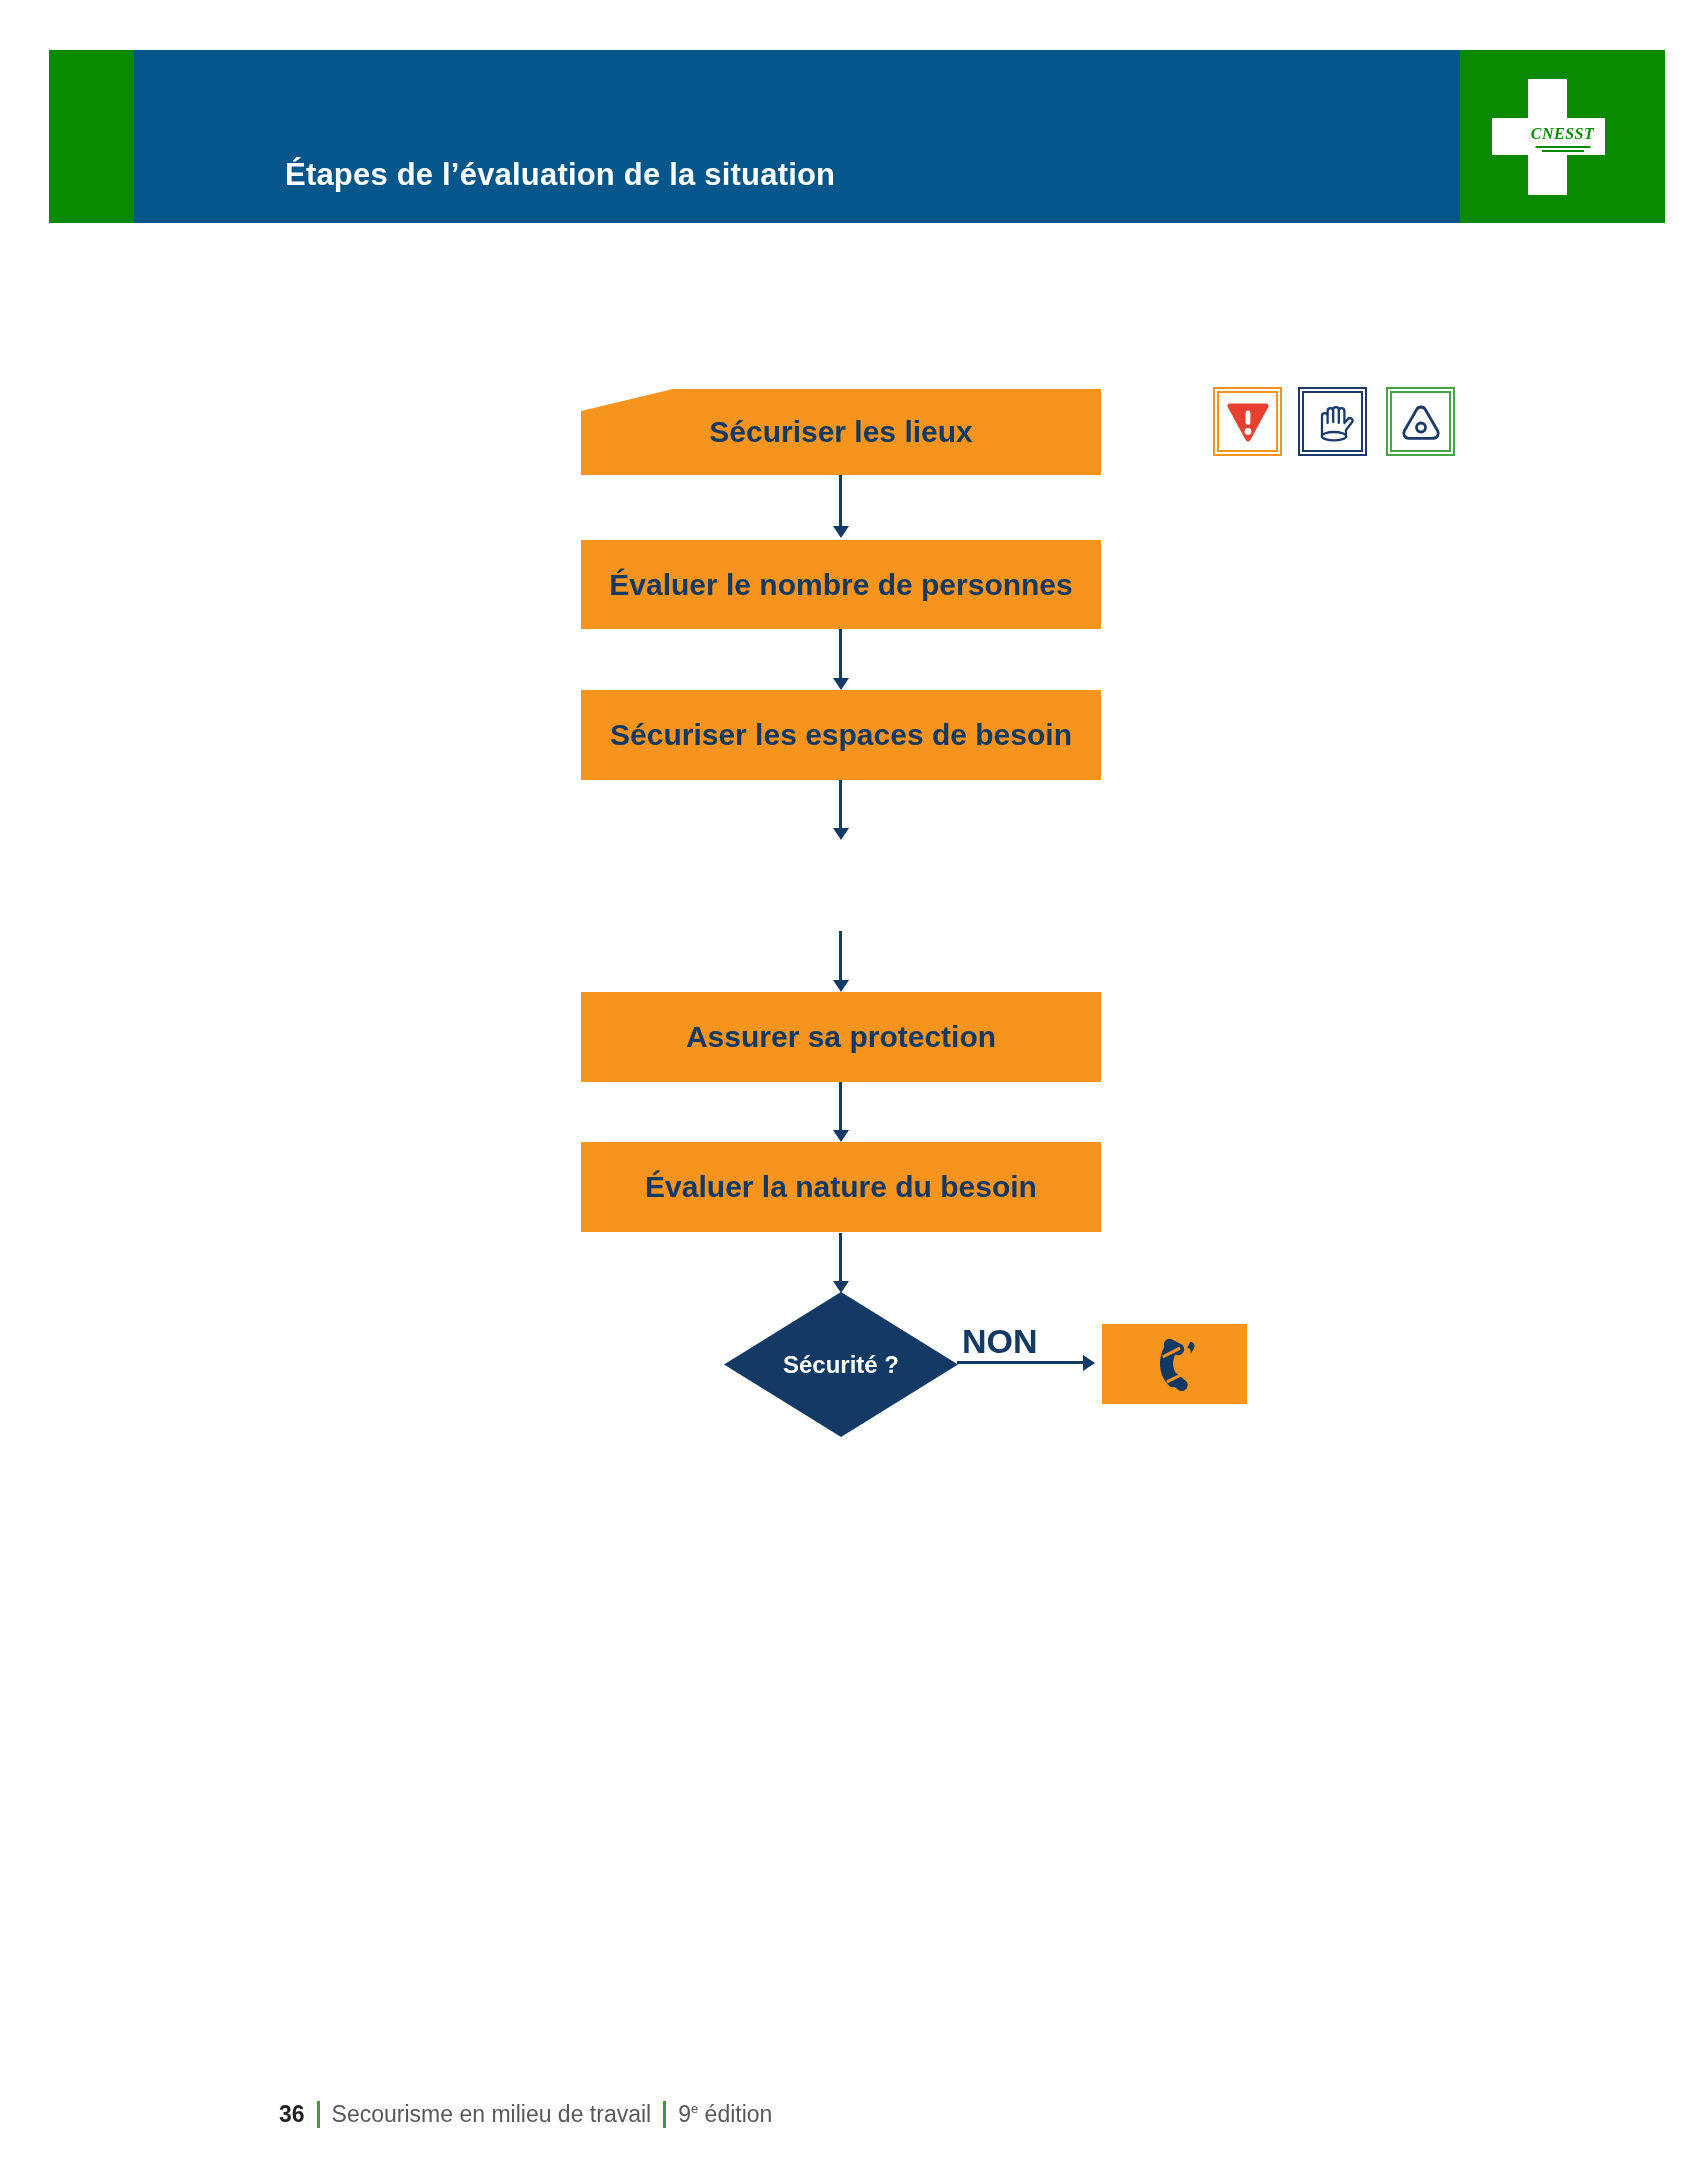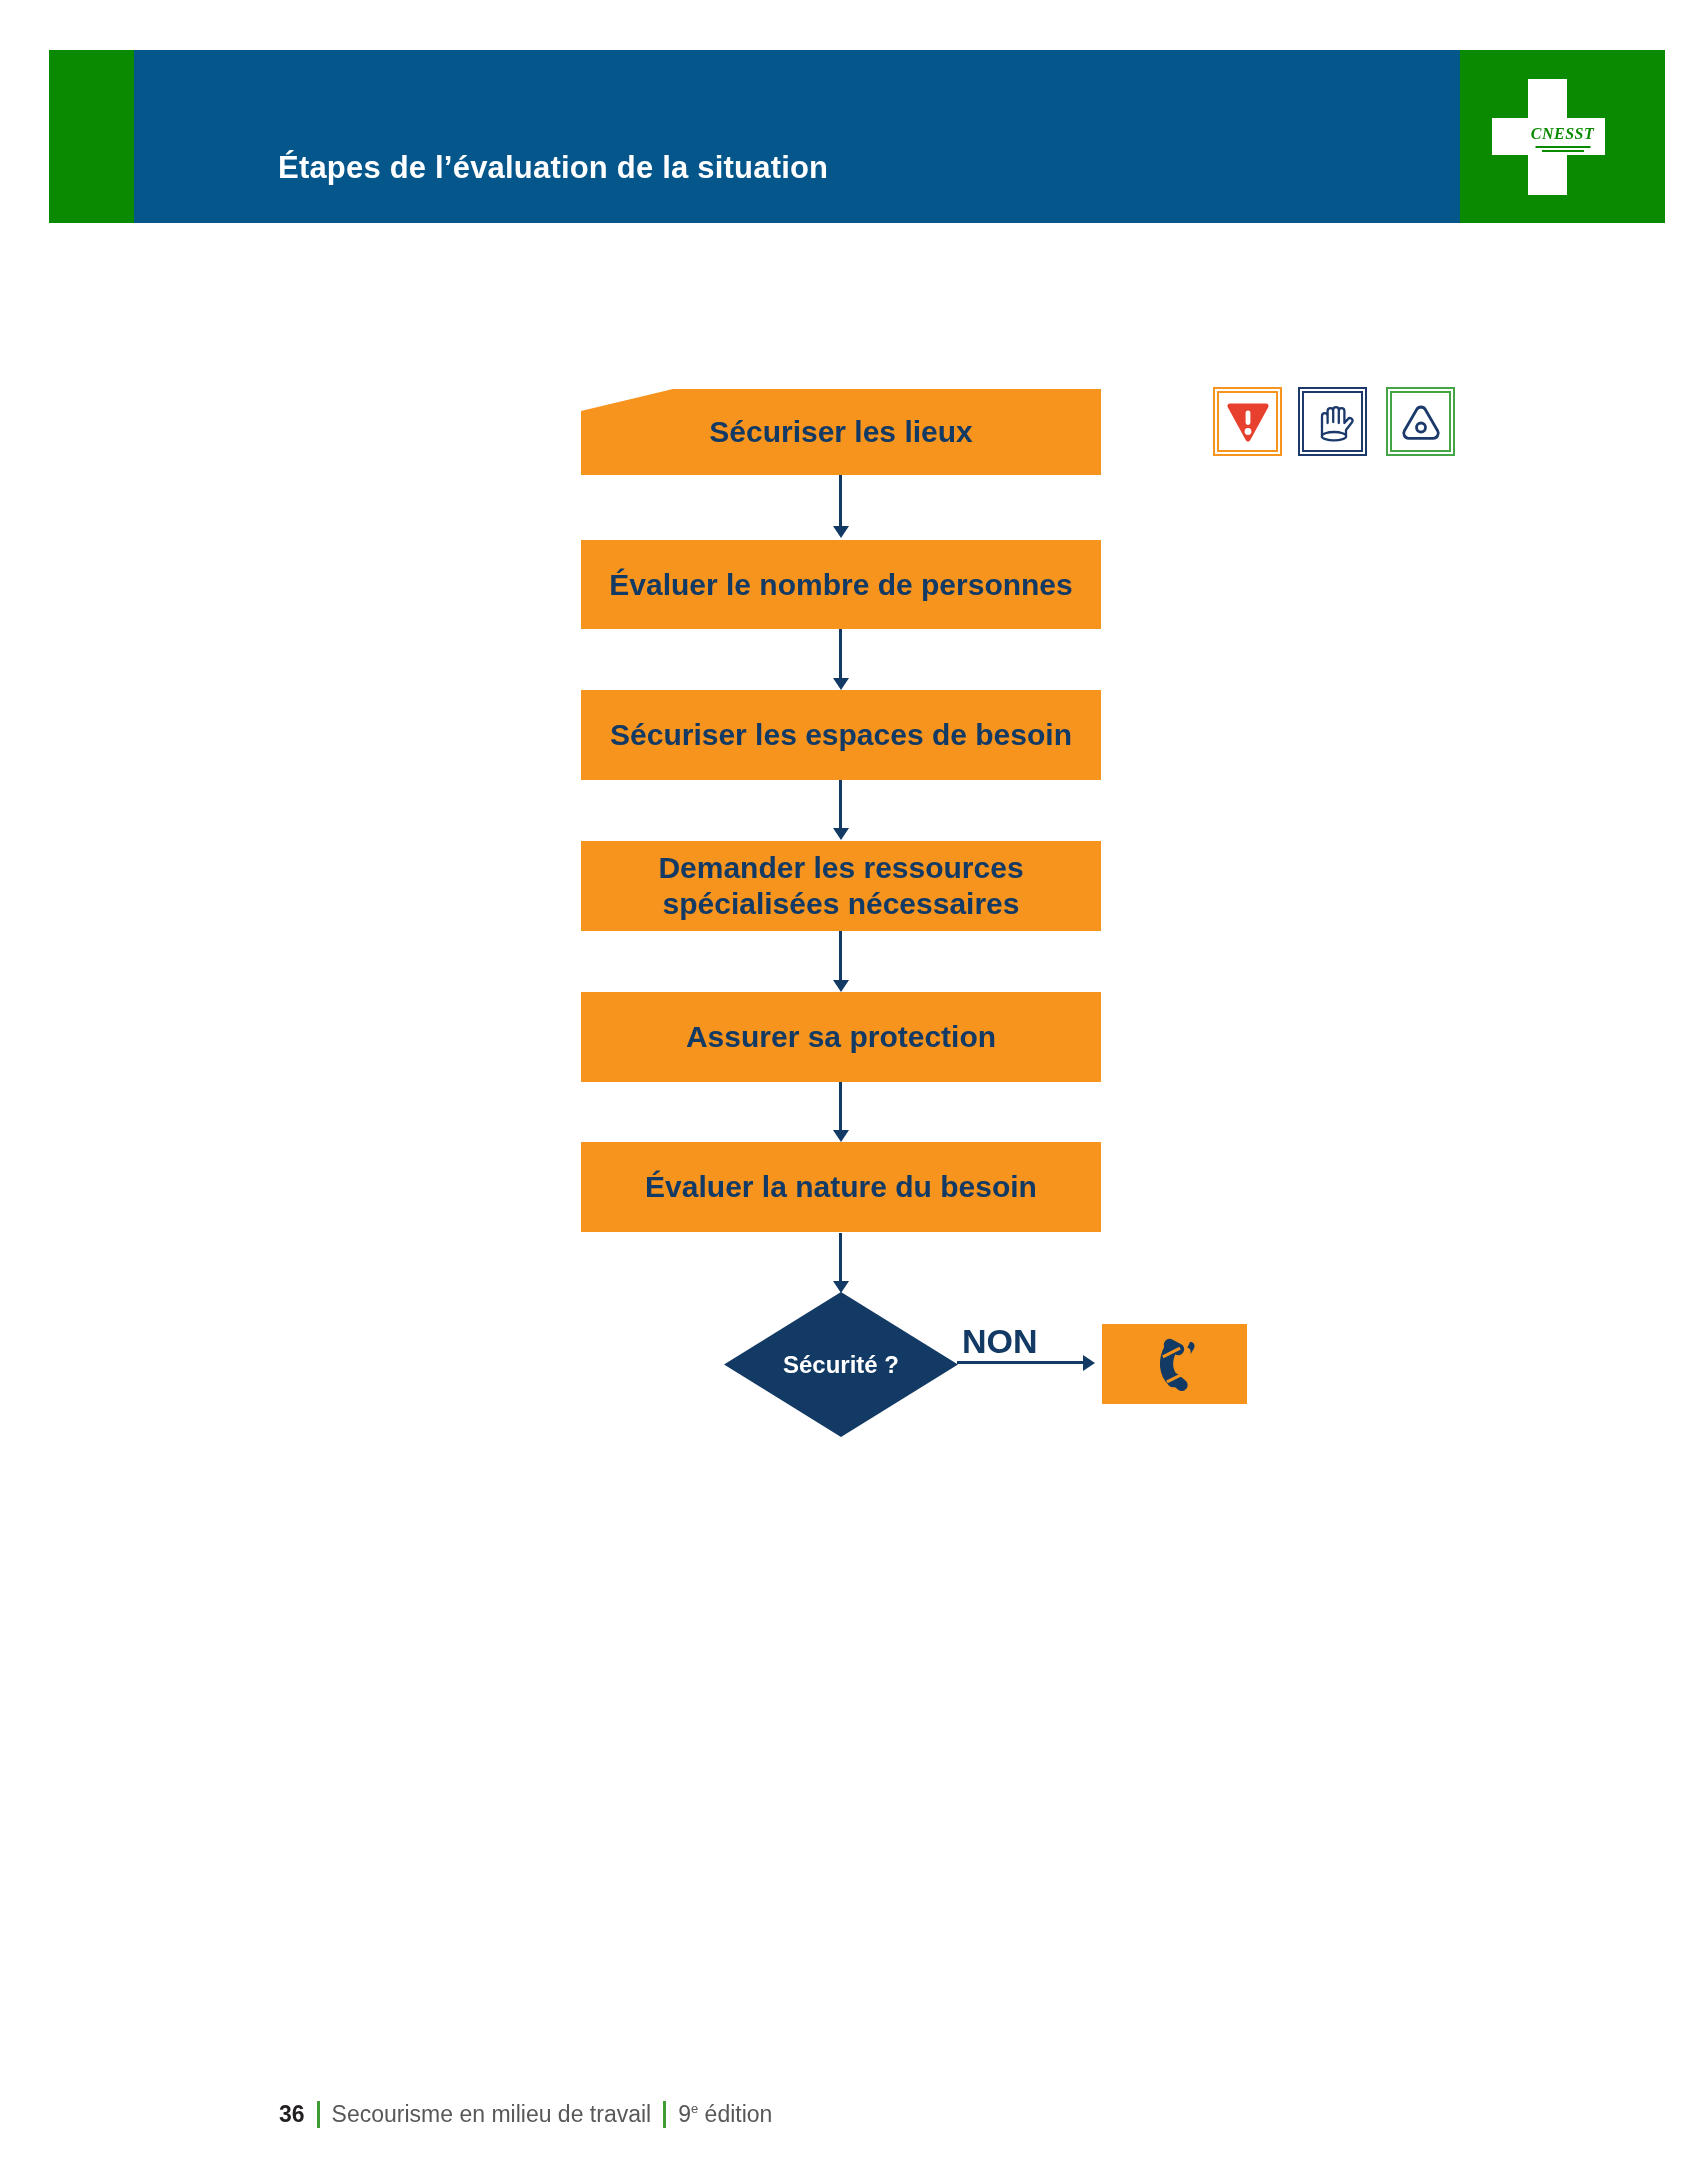--- a/index.html
+++ b/index.html
@@ -2,21 +2,21 @@
 <html><head>
 <meta charset="utf-8">
 <style>
   html,body{margin:0;padding:0;background:#fff;}
   .page{position:relative;width:1683px;height:2178px;background:#ffffff;
         font-family:"Liberation Sans",sans-serif;overflow:hidden;}
 
   
   .hdr-left{position:absolute;left:49px;top:50px;width:85px;height:173px;background:#0a8a00;}
   .hdr-banner{position:absolute;left:134px;top:50px;width:1327px;height:173px;background:#04568b;}
-  .hdr-title{position:absolute;left:144px;top:100px;margin:0;color:#ffffff;
+  .hdr-title{position:absolute;left:144px;top:100px;margin:7px;color:#ffffff;
              font-size:31px;font-weight:bold;letter-spacing:0.2px;}
   .hdr-logo{position:absolute;left:1460px;top:50px;width:175px;height:173px;background:#0a8a00;padding-left:30px;}
   .cross-v{position:absolute;left:68px;top:29px;width:39px;height:116px;background:#ffffff;}
   .cross-h{position:absolute;left:32px;top:68px;width:113px;height:37px;background:#ffffff;}
   .cnesst{position:absolute;left:0;top:75px;width:100%;text-align:center;color:#0a8a00;
           font-family:"Liberation Serif",serif;font-style:italic;font-weight:bold;
           font-size:16px;letter-spacing:0.5px;}
   .swoosh{position:absolute;left:50%;transform:translateX(-50%);height:2px;background:#0a8a00;}
   .sw1{top:96px;width:55px;}
   .sw2{top:100px;width:42px;}
@@ -120,22 +120,20 @@
 
   <div class="fbox b1">Sécuriser les lieux</div>
   <div class="varr a1"></div>
 
   <div class="fbox b2">Évaluer le nombre de personnes</div>
   <div class="varr a2"></div>
 
   <div class="fbox b3">Sécuriser les espaces de besoin</div>
   <div class="varr a3"></div>
 
-  <div class="fbox b4">Demander les ressources
-spécialisées nécessaires</div>
   <div class="varr a4"></div>
 
   <div class="fbox b5">Assurer sa protection</div>
   <div class="varr a5"></div>
 
   <div class="fbox b6">Évaluer la nature du besoin</div>
   <div class="varr a6"></div>
 
   <div class="diamond">
     <span>Sécurité ?</span>

